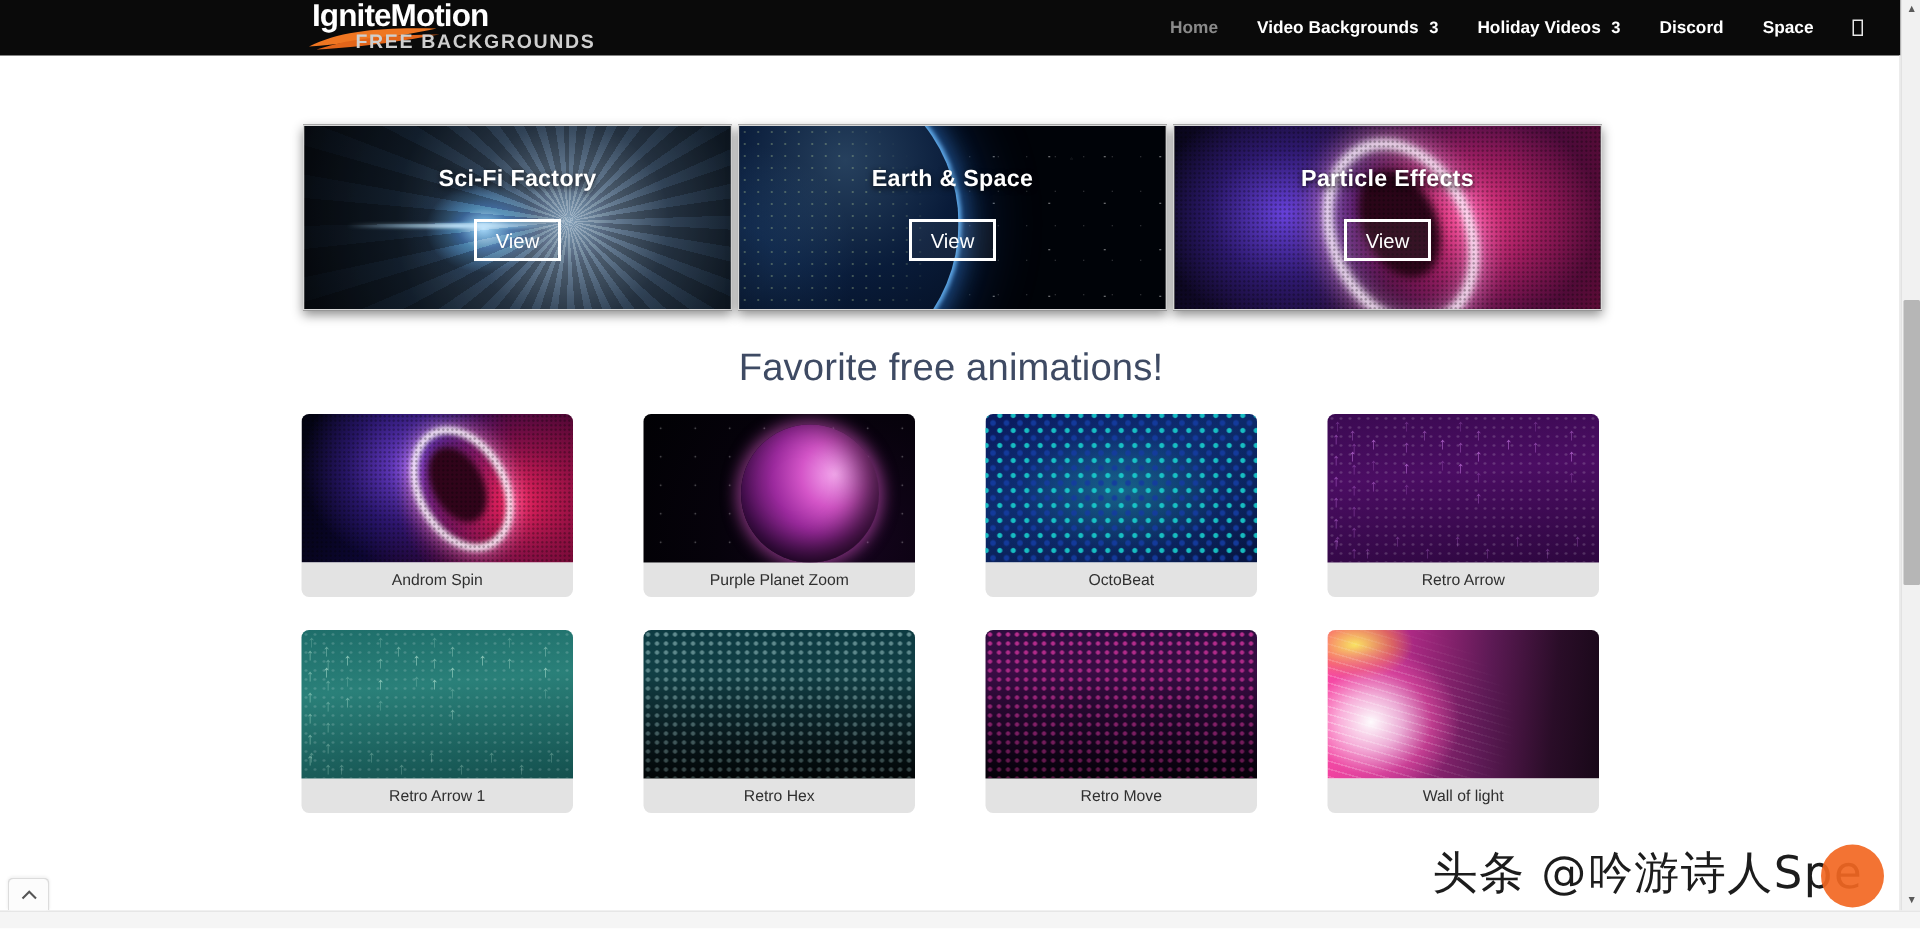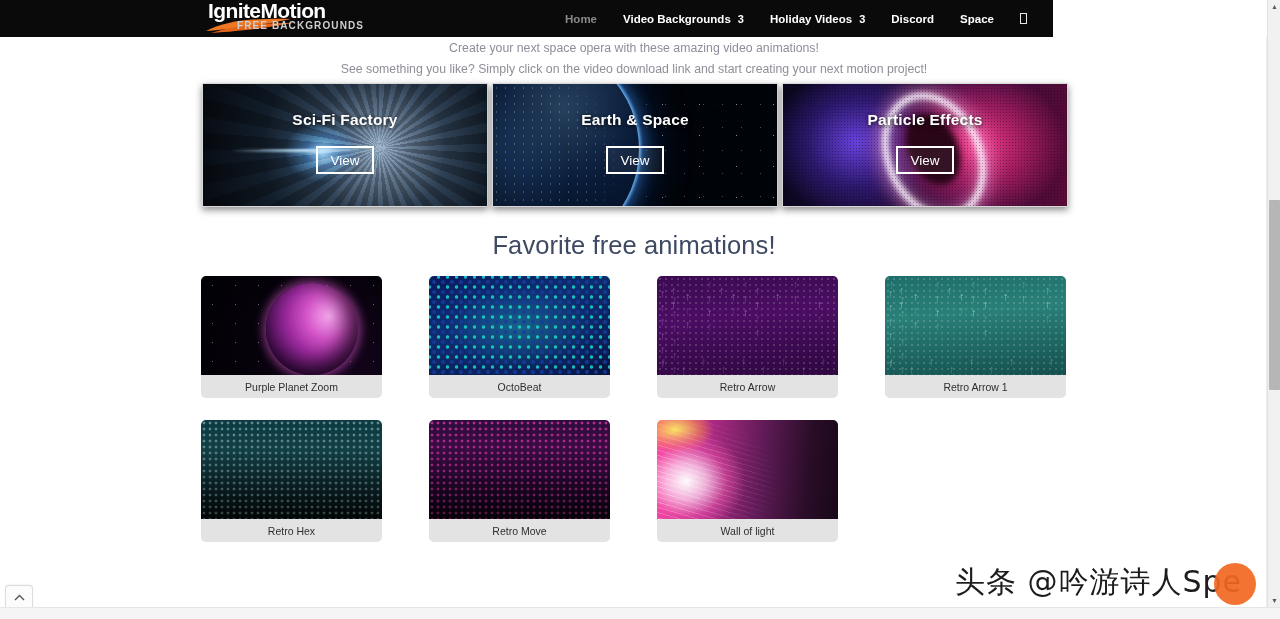--- a/index.html
+++ b/index.html
@@ -7,37 +7,37 @@
     width: 1280px; height: 619px;
     overflow: hidden;
     background: #ffffff;
     font-family: "Liberation Sans", sans-serif;
   }
   .viewport { position: relative; width: 1280px; height: 619px; background: #fff; }
 
   
   .navbar {
     position: absolute; top: 0; left: 0;
-    width: 1053px; height: 37px;
+    width: 1268px; height: 37px;
     background: #0a0a0a;
     display: flex; align-items: center;
   }
   .logo-wrap {
     position: absolute; left: 205px; top: 0px;
     width: 150px; height: 37px;
   }
   .logo-text {
     position: absolute; left: 3px; top: 0px;
     font-size: 21px; font-weight: bold; color: #fff;
     letter-spacing: -0.6px; line-height: 22px;
     white-space: nowrap;
   }
   .logo-sub {
     position: absolute; left: 32px; top: 20px;
-    font-size: 10px; color: #cfcfcf; letter-spacing: 1.1px;
+    font-size: 13px; color: #cfcfcf; letter-spacing: 1.1px;
     font-weight: bold; white-space: nowrap;
   }
   .logo-swoosh {
     position: absolute; left: 0px; top: 17px;
     width: 112px; height: 17px; overflow: hidden;
   }
   .nav-links {
     position: absolute; right: 13px; top: 0;
     height: 37px; display: flex; align-items: center; gap: 0px;
   }
@@ -387,24 +387,20 @@
       </div>
       <div class="nav-item">
         <span>Space</span>
       </div>
       <div class="nav-item">
         <span class="nav-box"></span>
       </div>
     </div>
   </div>
 
-  <div class="tagline">
-    <p>Create your next space opera with these amazing video animations!</p>
-    <p>See something you like? Simply click on the video download link and start creating your next motion project!</p>
-  </div>
 
   <div class="hero-row">
 
     <div class="hero-card">
       <div class="art art-scifi">
         <div class="flare"></div>
       </div>
       <div class="hero-title">Sci-Fi Factory</div>
       <div class="view-btn">View</div>
     </div>
@@ -428,20 +424,28 @@
       <div class="hero-title">Particle Effects</div>
       <div class="view-btn">View</div>
     </div>
 
   </div>
 
   <h2 class="section-title">Favorite free animations!</h2>
 
   <div class="grid">
 
+    <div class="tile">
+      <div class="tile-art art-andro">
+        <div class="core"></div>
+        <div class="ring"></div>
+        <div class="grain"></div>
+      </div>
+      <div class="tile-cap">Androm Spin</div>
+    </div>
 
     <div class="tile">
       <div class="tile-art art-planet">
         <div class="stars"></div>
         <div class="planet"></div>
       </div>
       <div class="tile-cap">Purple Planet Zoom</div>
     </div>
 
     <div class="tile">

